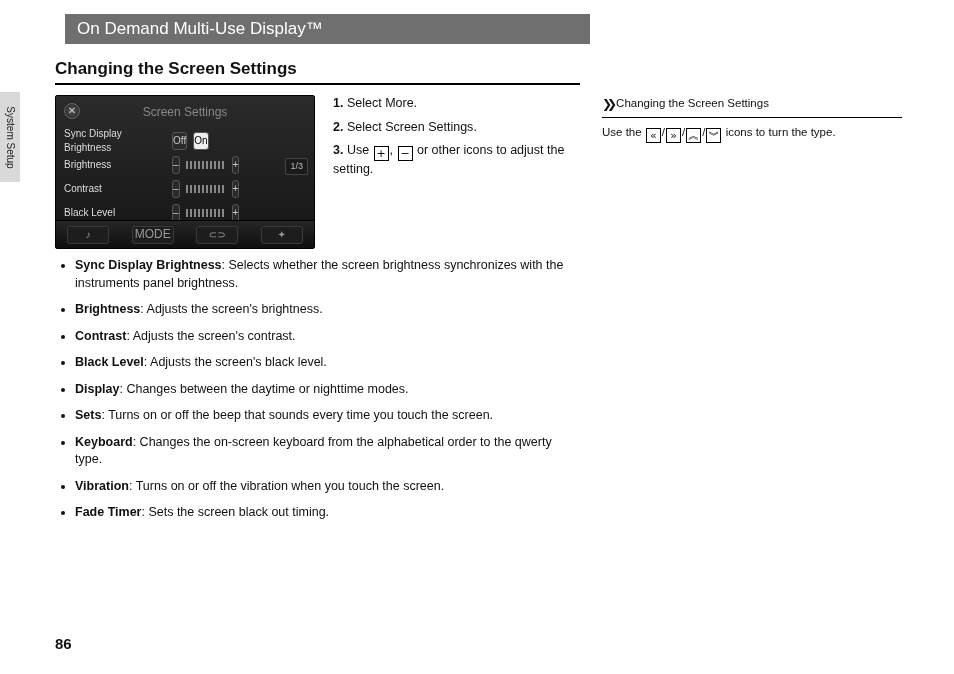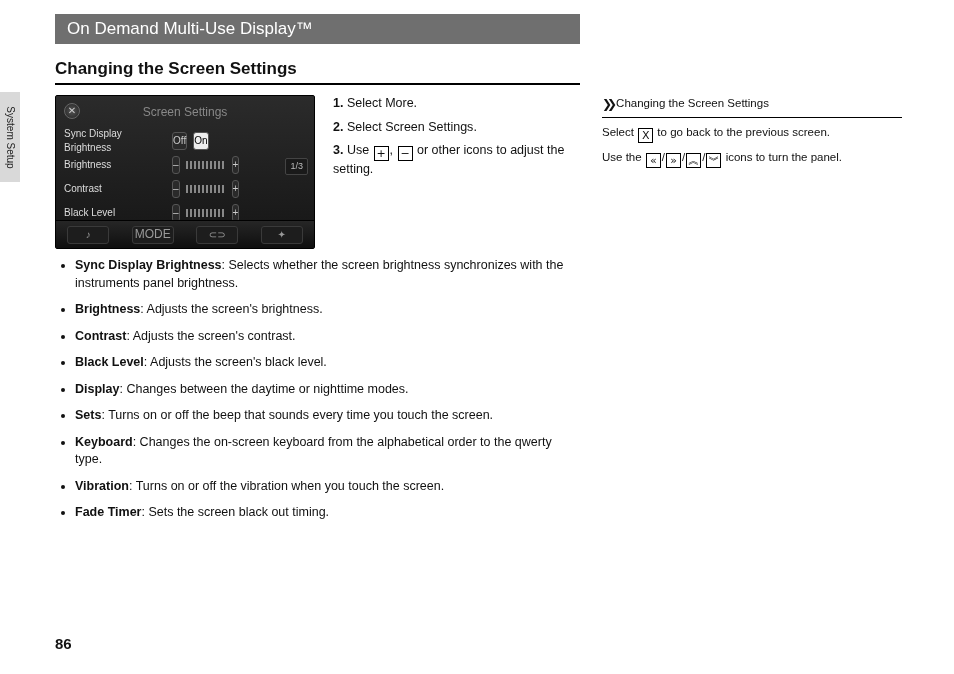--- a/index.html
+++ b/index.html
@@ -19,21 +19,21 @@
     font-size: 10px; white-space: nowrap; color: #222;
   }
 
   .pagenum {
     position: absolute; left: 55px; bottom: 22px;
     font-size: 15px; font-weight: 600;
   }
 
   
   .headerbar {
-    position: absolute; left: 55px; top: 14px;
+    position: absolute; left: 65px; top: 14px;
     width: 525px; height: 30px;
     background: #6f6f6f; color: #fff;
     display: flex; align-items: center;
     padding-left: 12px; font-size: 17px;
   }
 
   .section-title {
     position: absolute; left: 55px; top: 59px;
     width: 525px;
     font-size: 17px; font-weight: 700;
@@ -236,20 +236,17 @@
       <li><span class="name">Fade Timer</span><span>: Sets the screen black out timing.</span></li>
     </ul>
   </div>
 
   <div class="rightcol">
     <div class="right-head">
       <span class="rskip">❯❯</span>
       <span>Changing the Screen Settings</span>
     </div>
     <p>
-      <span>Select </span><span class="icon-box">X</span><span> to go back to the previous screen.</span>
+      <span>Use the </span><span class="icon-box">«</span><span>/</span><span class="icon-box">»</span><span>/</span><span class="icon-box">︽</span><span>/</span><span class="icon-box">︾</span><span> icons to turn the type.</span>
     </p>
-    <p>
-      <span>Use the </span><span class="icon-box">«</span><span>/</span><span class="icon-box">»</span><span>/</span><span class="icon-box">︽</span><span>/</span><span class="icon-box">︾</span><span> icons to turn the panel.</span>
-    </p>
   </div>
 
 </div>
 
 </body></html>

